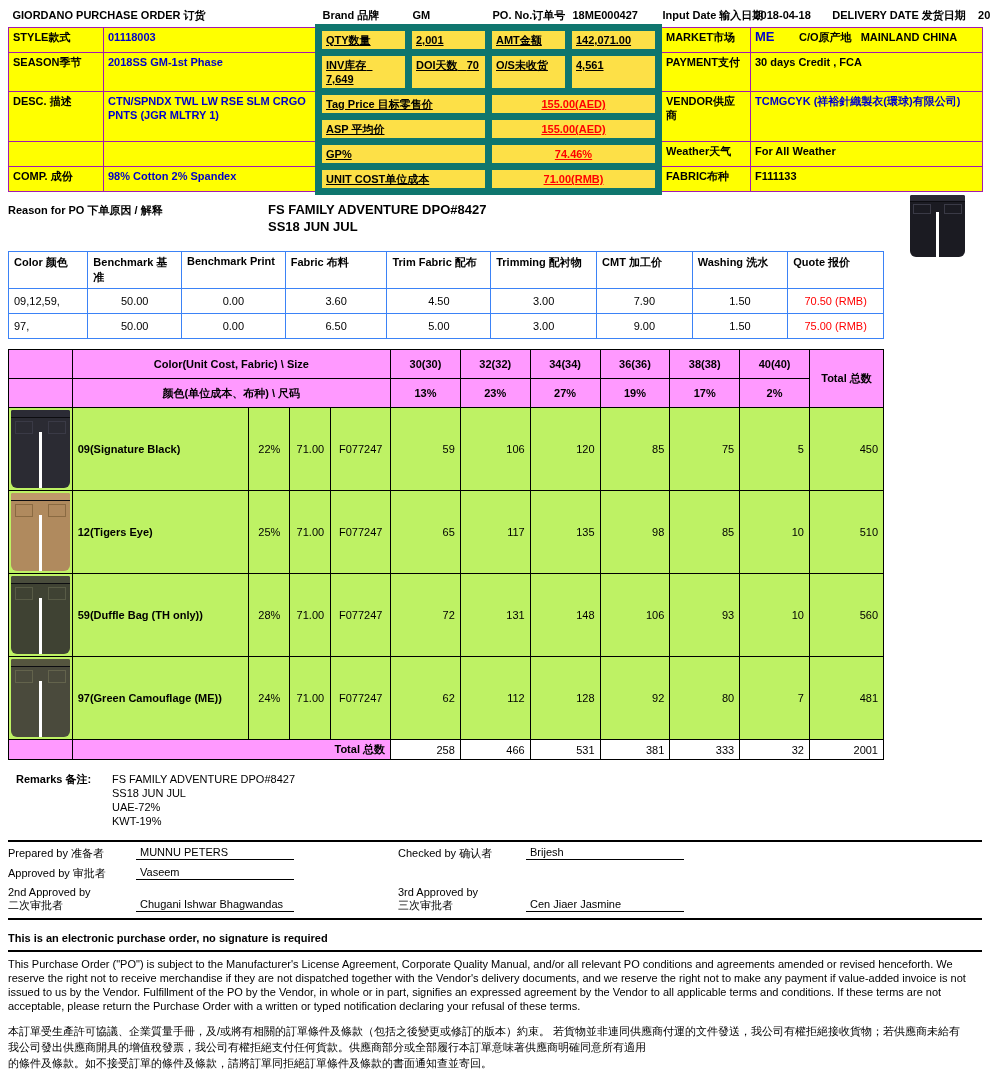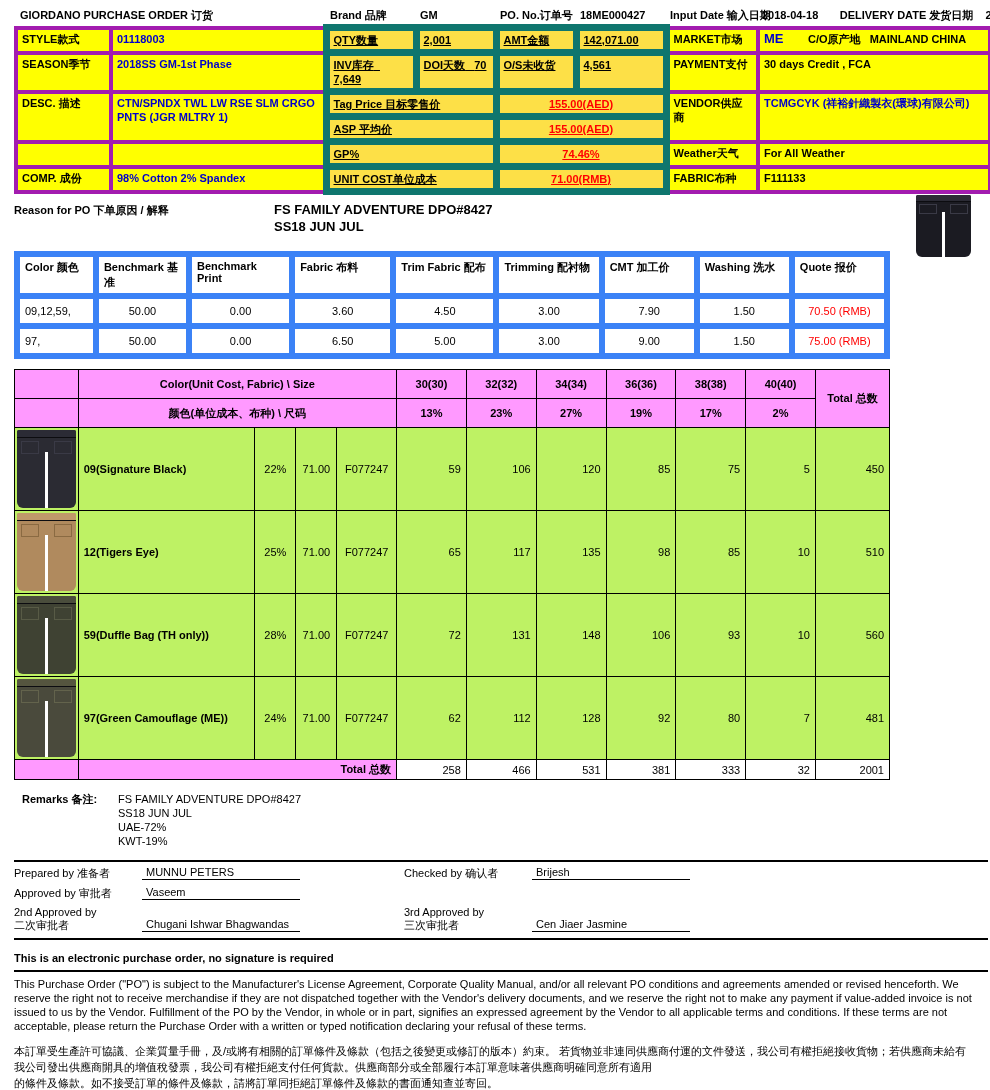--- a/index.html
+++ b/index.html
@@ -13,42 +13,41 @@
     font-family: "Liberation Sans", sans-serif;
     font-size: 11px;
     color: #000000;
     position: relative;
     overflow: hidden;
   }
   .page {
     width: 973px;
     padding: 6px 8px 0 8px;
     box-sizing: border-box;
-    margin-left: 6px;
   }
   
   table.hdr {
     border-collapse: collapse;
     width: 974px;
     table-layout: fixed;
   }
   table.hdr td {
     vertical-align: top;
     padding: 2px 4px;
     font-size: 11px;
     line-height: 14px;
   }
   .titlerow td {
     font-weight: bold;
     padding-bottom: 4px;
     white-space: nowrap;
   }
   .yel {
     background: #ffff00;
-    border: 4px solid #a21caf;
+    border: 1px solid #a21caf;
   }
   .wh {
     background: #fde047;
     border: 7px solid #0f766e;
     text-decoration: underline;
   }
   .b { font-weight: bold; }
   .blue { color: #0000cc; font-weight: bold; }
   .red { color: #ff0000; }
   
@@ -110,21 +109,21 @@
   .jeans .pocket.l { left: 6%; }
   .jeans .pocket.r { right: 6%; }
   
   table.bench {
     border-collapse: collapse;
     margin-top: 4px;
     table-layout: fixed;
     width: 876px;
   }
   table.bench th, table.bench td {
-    border: 6px solid #3b82f6;
+    border: 1px solid #3b82f6;
     font-size: 11px;
     padding: 3px 5px;
     height: 18px;
   }
   table.bench th {
     font-weight: bold;
     text-align: left;
     vertical-align: top;
     height: 30px;
   }

